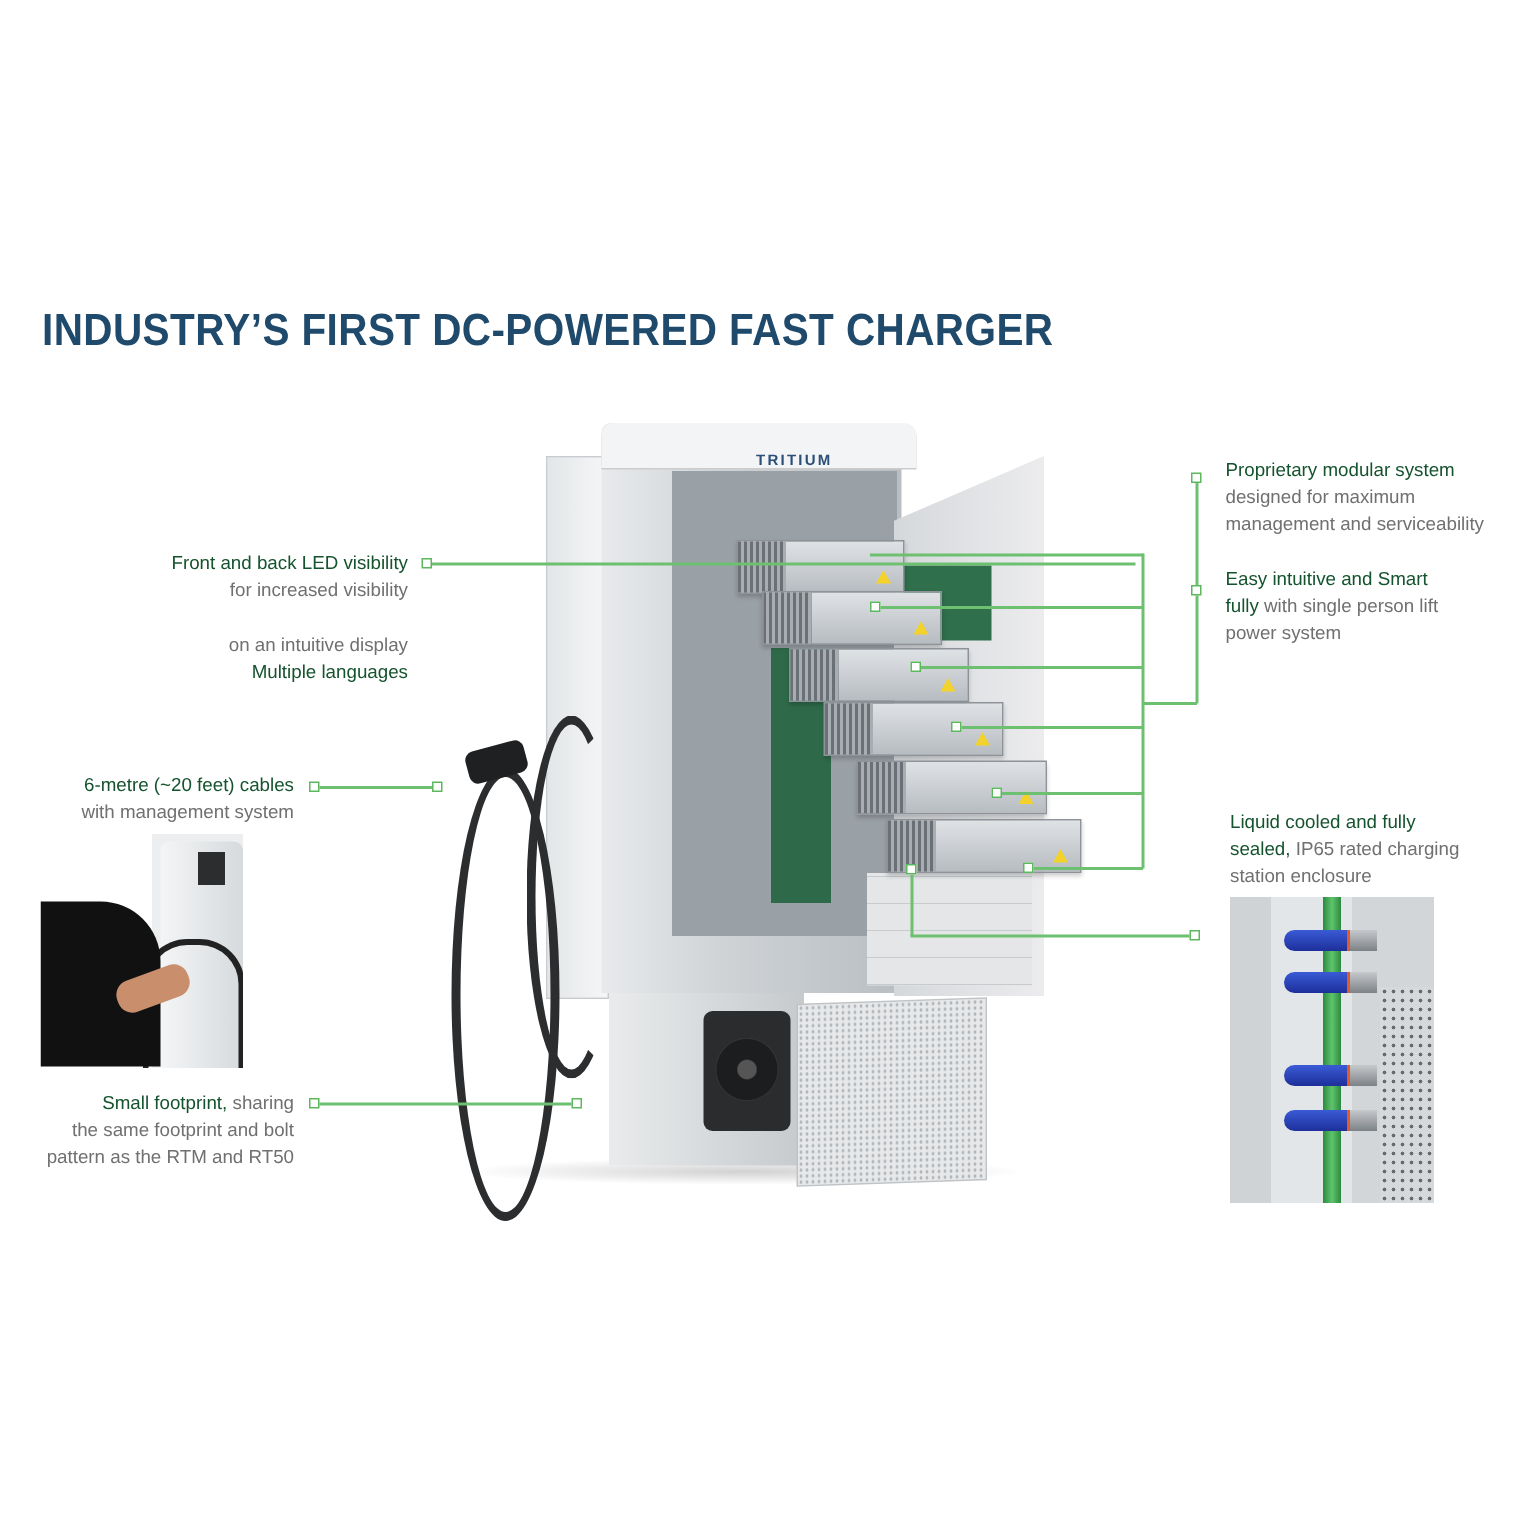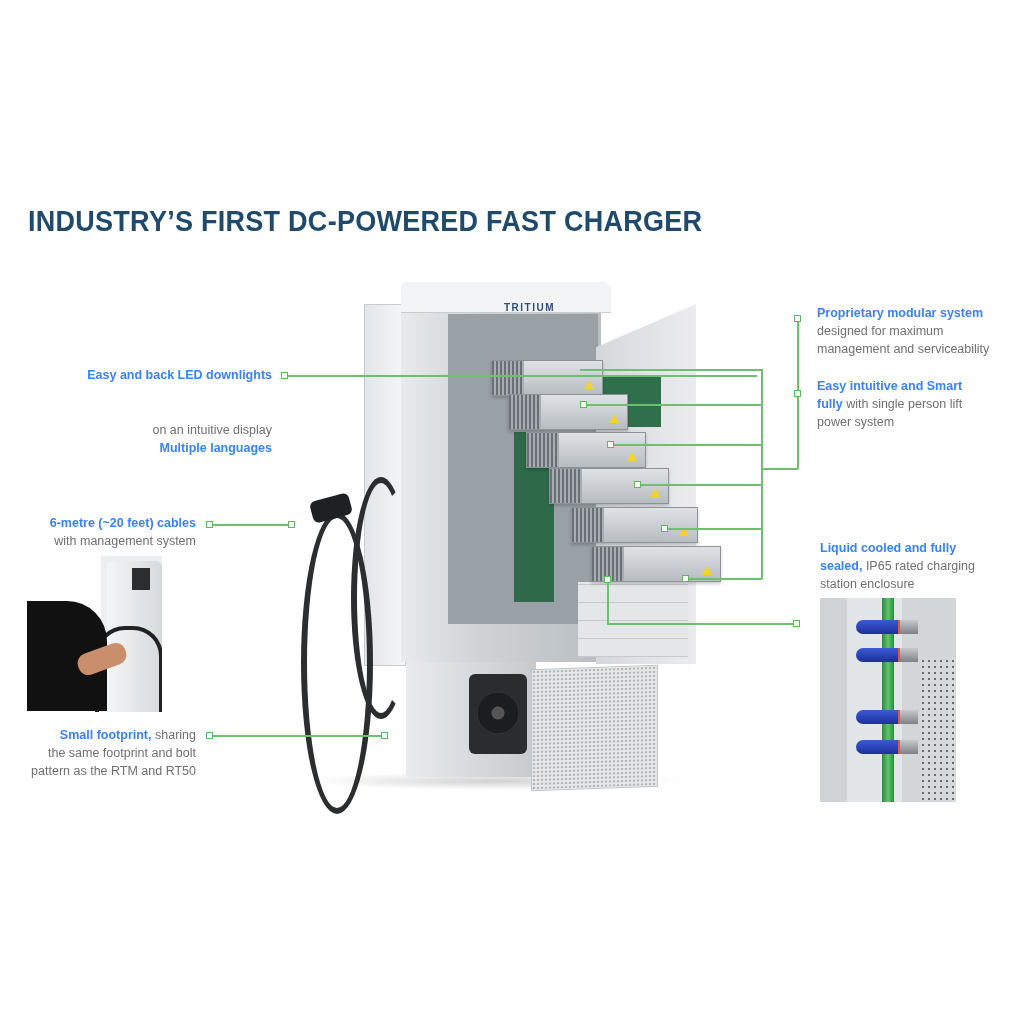--- a/index.html
+++ b/index.html
@@ -1,21 +1,21 @@
 <!DOCTYPE html>
 <html><head>
 <meta charset="utf-8">
 <style>
   html, body { margin:0; padding:0; background:#ffffff; }
   body { width:1024px; height:1024px; position:relative; overflow:hidden;
          font-family:"Liberation Sans", "DejaVu Sans", sans-serif; }
   .title { position:absolute; left:28px; top:204px; font-size:30px; font-weight:700;
            color:#1f4a6b; letter-spacing:0.3px; white-space:nowrap; transform:scaleX(0.9); transform-origin:left top; }
   .callout { position:absolute; font-size:12.5px; line-height:18px; color:#707070; }
-  .callout b { color:#3b82f6; font-weight:700; }
+  .callout b { color:#14532d; font-weight:400; }
   .callout.left { text-align:right; }
   .callout.right { text-align:left; }
   .node { position:absolute; width:5px; height:5px; border:1.5px solid #5cb85c; background:#fff; box-sizing:content-box; }
   .line { position:absolute; background:#6cc070; }
   .h { height:1.5px; }
   .v { width:1.5px; }
   
   .charger { position:absolute; left:356px; top:282px; width:340px; height:500px; }
   .cab-body { position:absolute; left:45px; top:0; width:200px; height:380px; background:linear-gradient(90deg,#e8eaec,#cfd3d6 40%,#b9bec2); border-radius:6px 6px 0 0; }
   .cab-top { position:absolute; left:45px; top:0; width:210px; height:30px; background:#f3f4f5; border-radius:8px 8px 0 0; box-shadow:0 1px 0 #ccc; }
@@ -126,21 +126,22 @@
 <div class="line v" style="left:797px;top:318px;height:151px;"></div>
 <div class="node" style="left:794px;top:315px;"></div>
 <div class="node" style="left:794px;top:390px;"></div>
 
 <div class="line v" style="left:607px;top:579px;height:45px;"></div>
 <div class="node" style="left:604px;top:576px;"></div>
 <div class="line h" style="left:607px;top:623px;width:188px;"></div>
 <div class="node" style="left:793px;top:620px;"></div>
 
 <div class="callout left" style="right:752px;top:366px;width:260px;">
-  <div><b>Easy and back LED downlights</b></div>
+  <div><b>Front and back LED visibility</b></div>
+  <div>for increased visibility</div>
 </div>
 <div class="callout left" style="right:752px;top:421px;width:260px;">
   <div>on an intuitive display</div>
   <div><b>Multiple languages</b></div>
 </div>
 <div class="callout left" style="right:828px;top:514px;width:200px;">
   <div><b>6-metre (~20 feet) cables</b></div>
   <div>with management system</div>
 </div>
 <div class="callout left" style="right:828px;top:726px;width:200px;">

